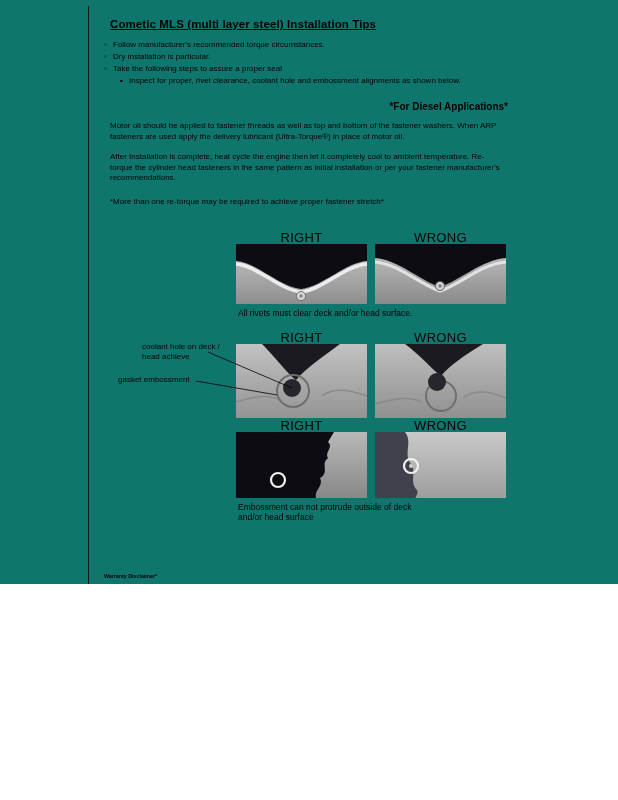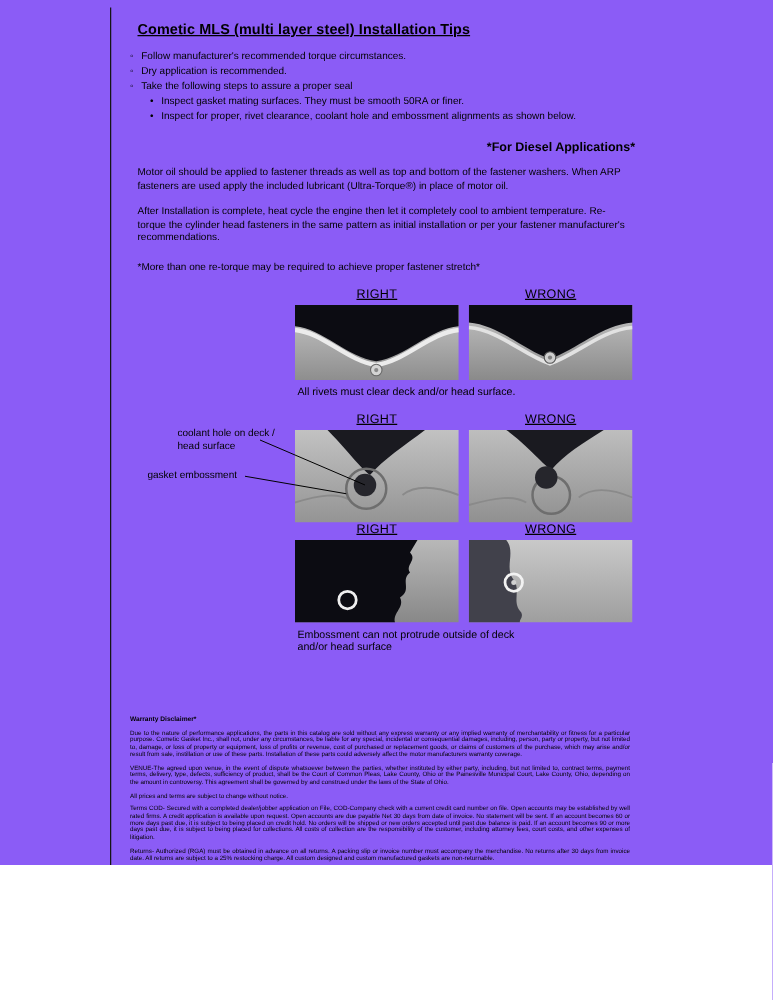--- a/index.html
+++ b/index.html
@@ -1,35 +1,35 @@
 <!DOCTYPE html>
 <html><head>
 <meta charset="utf-8">
 <style>
   * { margin:0; padding:0; box-sizing:border-box; }
   html,body { background:#ffffff; }
   .page {
-    position:relative; width:618px; height:692px; background:#8b5cf6;
+    position:relative; width:618px; height:584px; background:#0f766e;
     font-family:"Liberation Sans", sans-serif; color:#000; overflow:hidden;
   }
   .edge-line { position:absolute; left:88px; top:6px; width:1px; height:788px; background:#161616; }
 
   .content-top { position:absolute; left:104px; top:18px; width:404px; }
   .title { font-size:11.5px; font-weight:bold; text-decoration:underline; margin:0 0 9px 6px; letter-spacing:0.1px; }
   .bullets { list-style:none; font-size:8px; line-height:12px; }
   .bullet { position:relative; padding-left:9px; }
   .bullet .glyph { position:absolute; left:0; top:0; font-size:8px; }
   .bullet.sub { margin-left:16px; }
   .diesel-heading { font-size:10px; font-weight:bold; margin:14px 0 9px 6px;text-align:right; }
   .para { font-size:8px; line-height:10.5px; margin:0 0 10px 6px; width:396px; }
   .note { font-size:8px; margin:13px 0 16px 6px; }
 
   .figures { position:absolute; left:236px; top:230px; width:270px; }
   .fig-labels { display:flex; gap:8px; height:13px; }
-  .fig-labels span { width:131px; text-align:center; font-size:10px; letter-spacing:0.3px;text-decoration:underline; }
+  .fig-labels span { width:131px; text-align:center; font-size:13px; letter-spacing:0.3px; }
   .fig-images { display:flex; gap:8px; margin-top:1px; }
   .fig-images svg { display:block; }
   .fig-caption { font-size:8.5px; line-height:10px; margin:4px 0 12px 2px; }
   .fig-caption.narrow { width:190px; }
 
   .ann { position:absolute; font-size:8px; line-height:9.5px; z-index:6; }
   .ann-coolant { left:142px; top:342px; width:78px; }
   .ann-emboss { left:118px; top:375px; width:90px; }
   .leader-svg { position:absolute; left:100px; top:340px; width:200px; height:64px; z-index:5; pointer-events:none; }
 
@@ -48,43 +48,42 @@
 
   <div class="content-top">
     <div class="title">Cometic MLS (multi layer steel) Installation Tips</div>
     <ul class="bullets">
       <li class="bullet">
         <span class="glyph">◦</span>
         <span>Follow manufacturer's recommended torque circumstances.</span>
       </li>
       <li class="bullet">
         <span class="glyph">◦</span>
-        <span>Dry application is recommended.</span>
+        <span>Dry installation is particular.</span>
       </li>
       <li class="bullet">
         <span class="glyph">◦</span>
         <span>Take the following steps to assure a proper seal</span>
       </li>
       <li class="bullet sub">
         <span class="glyph">•</span>
-        <span>Inspect gasket mating surfaces.  They must be smooth 50RA or finer.</span>
       </li>
       <li class="bullet sub">
         <span class="glyph">•</span>
         <span>Inspect for proper, rivet clearance, coolant hole and embossment alignments as shown below.</span>
       </li>
     </ul>
 
     <div class="diesel-heading">*For Diesel Applications*</div>
-    <p class="para">Motor oil should be applied to fastener threads as well as top and bottom of the fastener washers. When ARP fasteners are used apply the included lubricant (Ultra-Torque®) in place of motor oil.</p>
+    <p class="para">Motor oil should be applied to fastener threads as well as top and bottom of the fastener washers. When ARP fasteners are used apply the delivery lubricant (Ultra-Torque®) in place of motor oil.</p>
     <p class="para">After Installation is complete, heat cycle the engine then let it completely cool to ambient temperature. Re-torque the cylinder head fasteners in the same pattern as initial installation or per your fastener manufacturer's recommendations.</p>
     <p class="note">*More than one re-torque may be required to achieve proper fastener stretch*</p>
   </div>
 
-  <div class="ann ann-coolant">coolant hole on deck / head surface</div>
+  <div class="ann ann-coolant">coolant hole on deck / head achieve</div>
   <div class="ann ann-emboss">gasket embossment</div>
   <svg class="leader-svg" viewBox="0 0 200 64">
     <line x1="108" y1="12" x2="192" y2="48" stroke="#000" stroke-width="0.8"></line>
     <line x1="96" y1="41" x2="177" y2="55" stroke="#000" stroke-width="0.8"></line>
   </svg>
 
   <div class="figures">
 
     <div class="fig-labels">
       <span>RIGHT</span>

